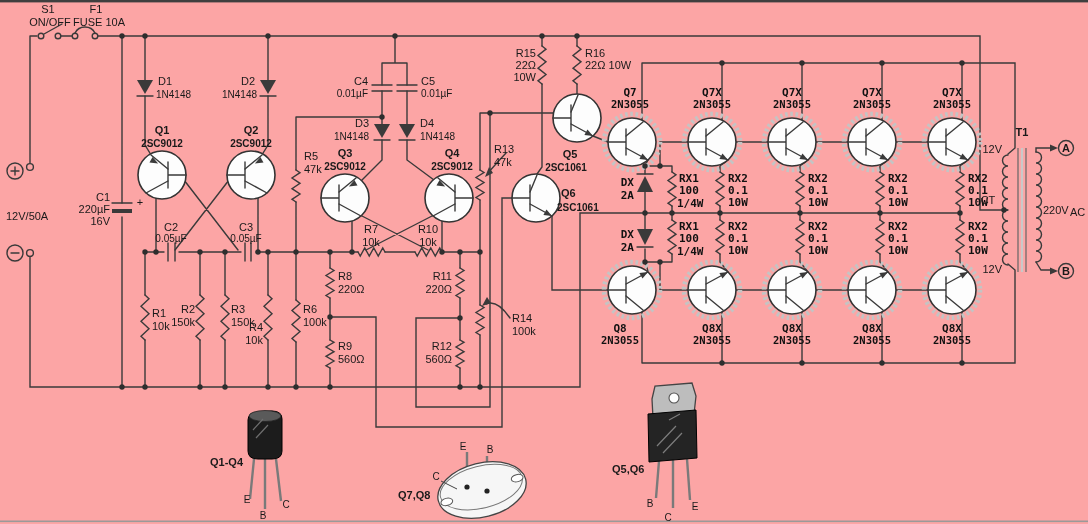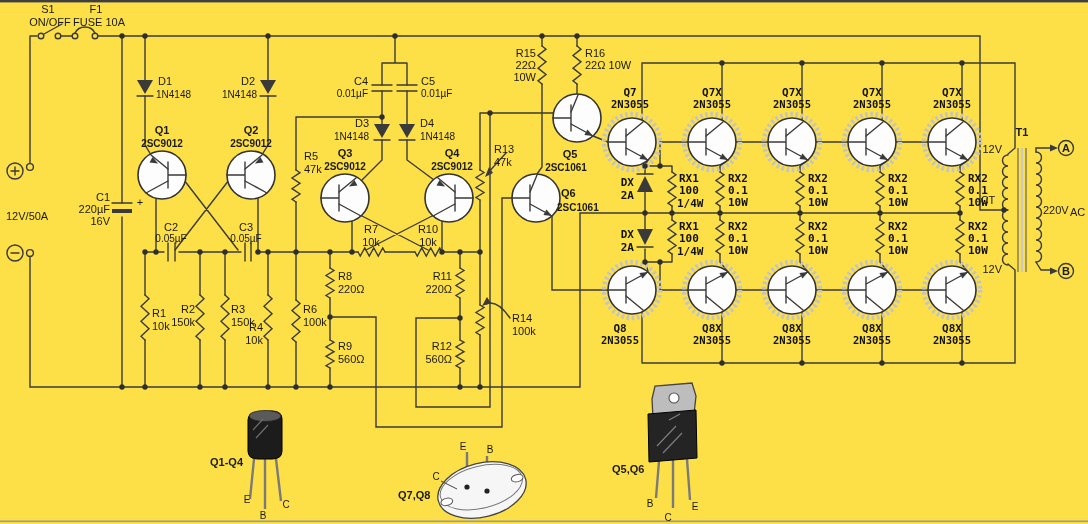--- a/index.html
+++ b/index.html
@@ -1,16 +1,16 @@
 <!DOCTYPE html>
 <html><head>
 <meta charset="utf-8">
 <style>
   html,body{margin:0;padding:0;background:#fff;}
-  #stage{position:relative;width:1088px;height:524px;background:#fde047;overflow:hidden;}
+  #stage{position:relative;width:1088px;height:524px;background:#fca5a5;overflow:hidden;}
   svg{display:block}
   .w{stroke:#3a3a3a;stroke-width:1.4;fill:none;stroke-linecap:round;}
   .wl{stroke:#3a3a3a;stroke-width:1.4;fill:none;}
   .wf{fill:#3a3a3a;stroke:none;}
   .ring{fill:none;stroke:#c4c4c4;stroke-width:4.6;stroke-dasharray:2.6 2.6;}
   .tbody{fill:#fdfdfd;stroke:#333;stroke-width:1.6;}
   .t{font-family:"Liberation Sans",sans-serif;font-size:11px;fill:#1a1a1a;}
   .tp{font-family:"Liberation Sans",sans-serif;font-size:10px;fill:#1a1a1a;}
   .tm{font-family:"DejaVu Sans Mono",monospace;font-size:11px;font-weight:700;fill:#111;}
   .tms{font-family:"DejaVu Sans Mono",monospace;font-size:10.5px;font-weight:700;fill:#111;}

